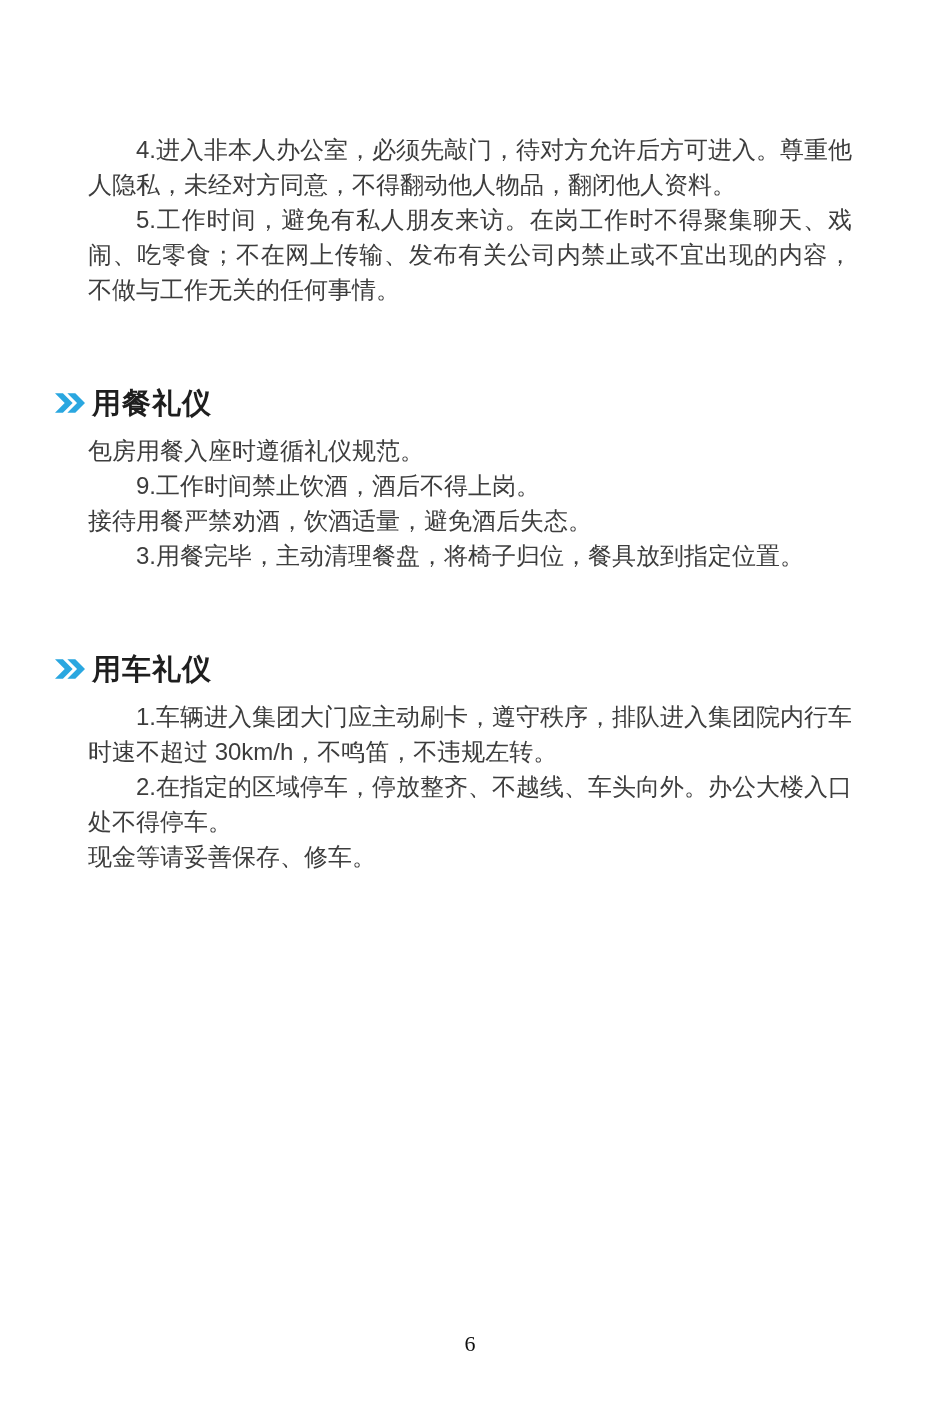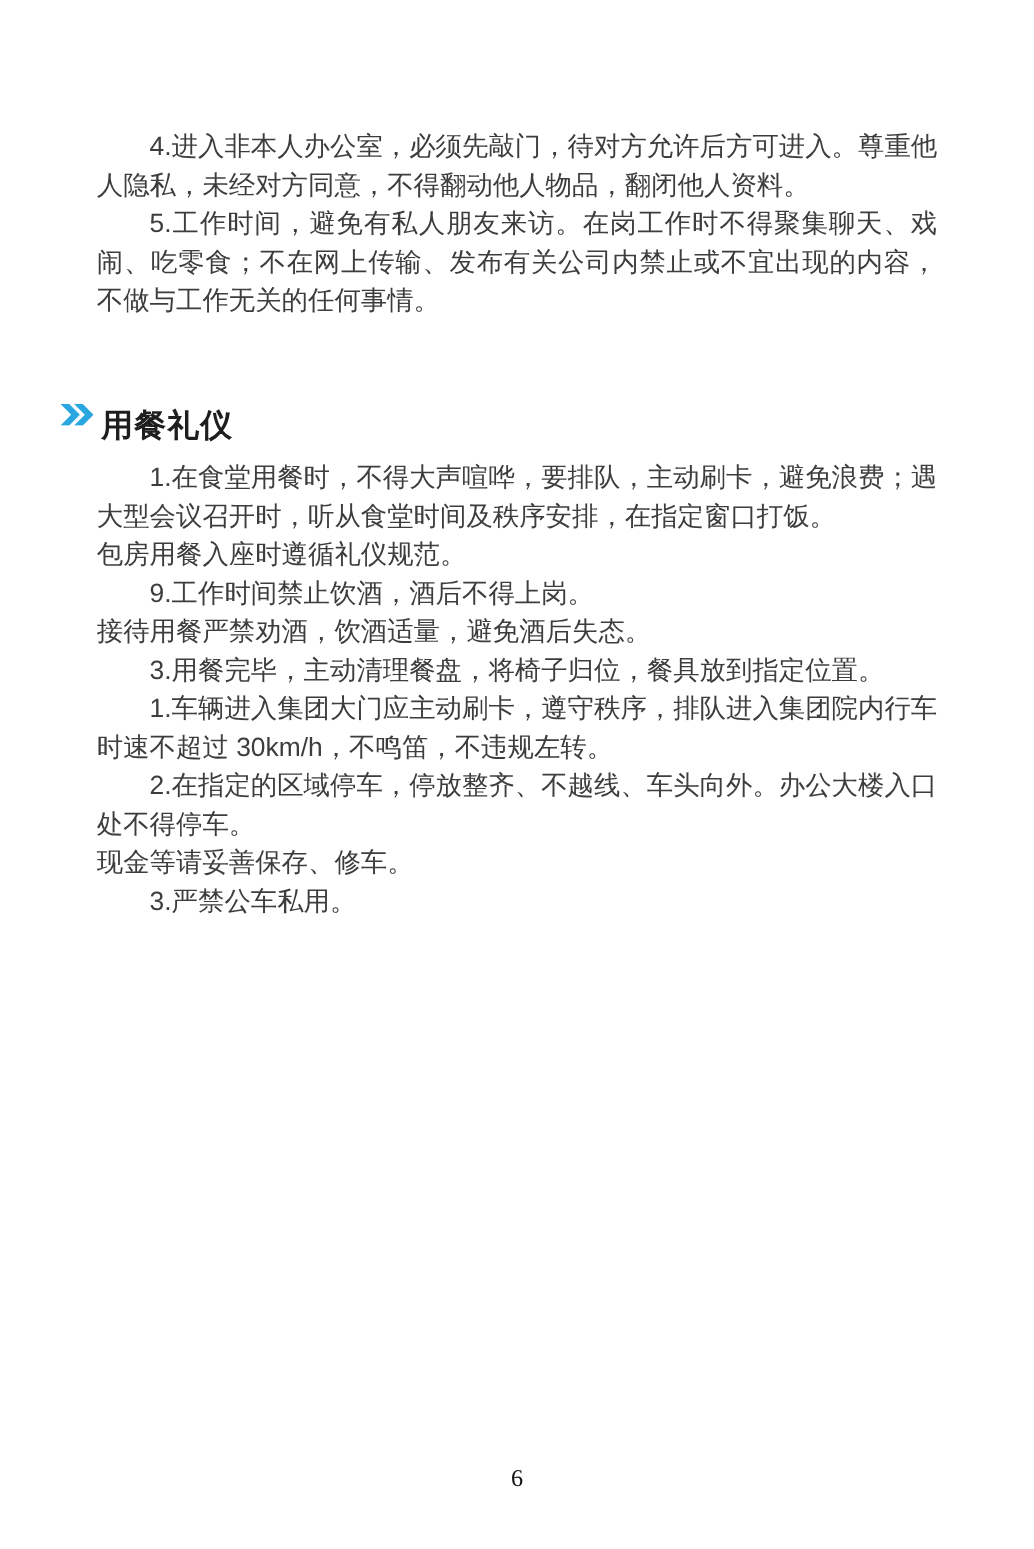--- a/index.html
+++ b/index.html
@@ -15,35 +15,36 @@
     width: 940px;
     height: 1408px;
     background: var(--page-bg);
     overflow: hidden;
     font-family: "Liberation Sans", sans-serif;
   }
   .content {
     position: absolute;
     left: 88px;
     right: 88px;
-    top: 116px;
+    top: 132px;
   }
   .body-para {
     margin: 0;
     font-size: 24px;
     line-height: 35px;
     color: var(--body-text);
     text-align: justify;
     text-justify: inter-ideograph;
     font-weight: 400;
   }
   .body-para.indent { text-indent: 2em; }
   .etiquette-section { margin: 0; }
   .section-heading {
     display: flex;
+    align-items: center;
     gap: 7px;
     margin: 76px 0 10px -33px;
   }
   .chevron-icon {
     width: 30px;
     height: 20px;
     flex: 0 0 auto;
     fill: var(--accent);
   }
   .section-title {
@@ -77,32 +78,37 @@
     <div id="sections-container">
   <section class="etiquette-section">
     <h2 class="section-heading">
       <svg class="chevron-icon" viewBox="0 0 34 22" aria-hidden="true">
         <polygon points="0,0 9,0 20,11 9,22 0,22 11,11"></polygon>
         <polygon points="14,0 23,0 34,11 23,22 14,22 25,11"></polygon>
       </svg>
       <span class="section-title">用餐礼仪</span>
     </h2>
     <div class="section-body">
-            <p class="body-para indent">1.在食堂用餐时，不得大声喧哗，要排队，主动刷卡，避免浪费；遇大型会议召开时，听从食堂时间及秩序安排，在指定窗口打饭。</p>
             <p class="body-para">包房用餐入座时遵循礼仪规范。</p>
             <p class="body-para indent">9.工作时间禁止饮酒，酒后不得上岗。</p>
             <p class="body-para">接待用餐严禁劝酒，饮酒适量，避免酒后失态。</p>
             <p class="body-para indent">3.用餐完毕，主动清理餐盘，将椅子归位，餐具放到指定位置。</p>
           </div>
   </section>
 
   <section class="etiquette-section">
+    <h2 class="section-heading">
+      <svg class="chevron-icon" viewBox="0 0 34 22" aria-hidden="true">
+        <polygon points="0,0 9,0 20,11 9,22 0,22 11,11"></polygon>
+        <polygon points="14,0 23,0 34,11 23,22 14,22 25,11"></polygon>
+      </svg>
+      <span class="section-title">用车礼仪</span>
+    </h2>
     <div class="section-body">
             <p class="body-para indent">1.车辆进入集团大门应主动刷卡，遵守秩序，排队进入集团院内行车时速不超过 30km/h，不鸣笛，不违规左转。</p>
             <p class="body-para indent">2.在指定的区域停车，停放整齐、不越线、车头向外。办公大楼入口处不得停车。</p>
             <p class="body-para">现金等请妥善保存、修车。</p>
-            <p class="body-para indent">3.严禁公车私用。</p>
           </div>
   </section>
 </div>
   </div>
   <div class="page-number">6</div>
 </div>
 
 </body></html>

